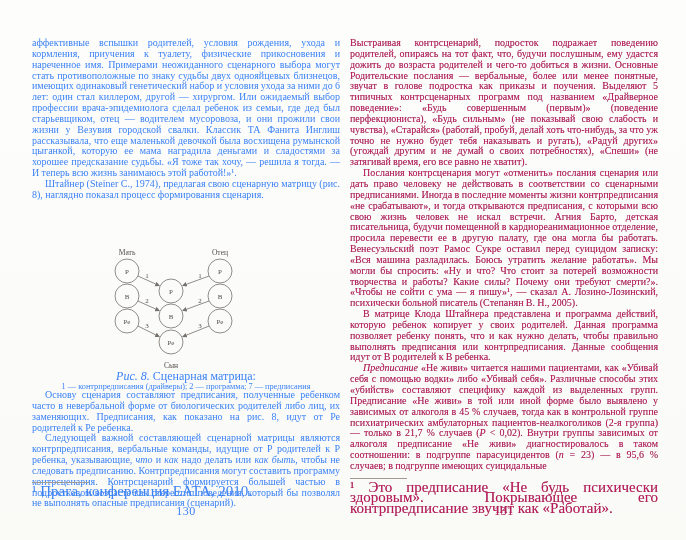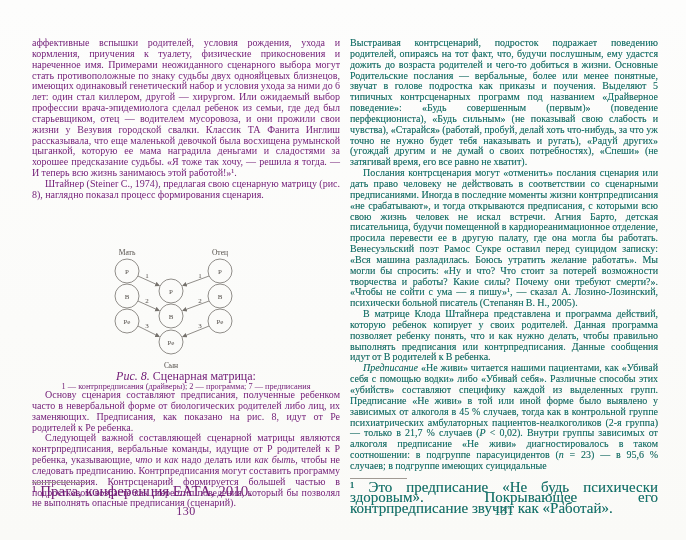--- a/index.html
+++ b/index.html
@@ -7,22 +7,22 @@
     width: 686px; height: 540px;
     background: linear-gradient(180deg, #fdfdfc 0%, #fbfbf9 60%, #fafaf7 100%);
     font-family: "Liberation Serif", "DejaVu Serif", serif;
     overflow: hidden;
   }
   .spread { position: relative; width: 686px; height: 540px; }
 
   .page {
     position: absolute; top: 38px; width: 308px; height: 480px;
   }
-  .page-left  { left: 32px;  color: #701a75; }
-  .page-right { left: 350px; color: #0f766e; text-shadow: 0 0 0.5px rgba(96,90,84,0.55); }
+  .page-left  { left: 32px;  color: #3b82f6; }
+  .page-right { left: 350px; color: #be185d; text-shadow: 0 0 0.5px rgba(96,90,84,0.55); }
 
   .body-text p {
     margin: 0;
     font-size: 10px;
     line-height: 10.85px;
     text-align: justify;
     hyphens: auto;
     -webkit-hyphens: auto;
     word-spacing: -0.2px;
   }

